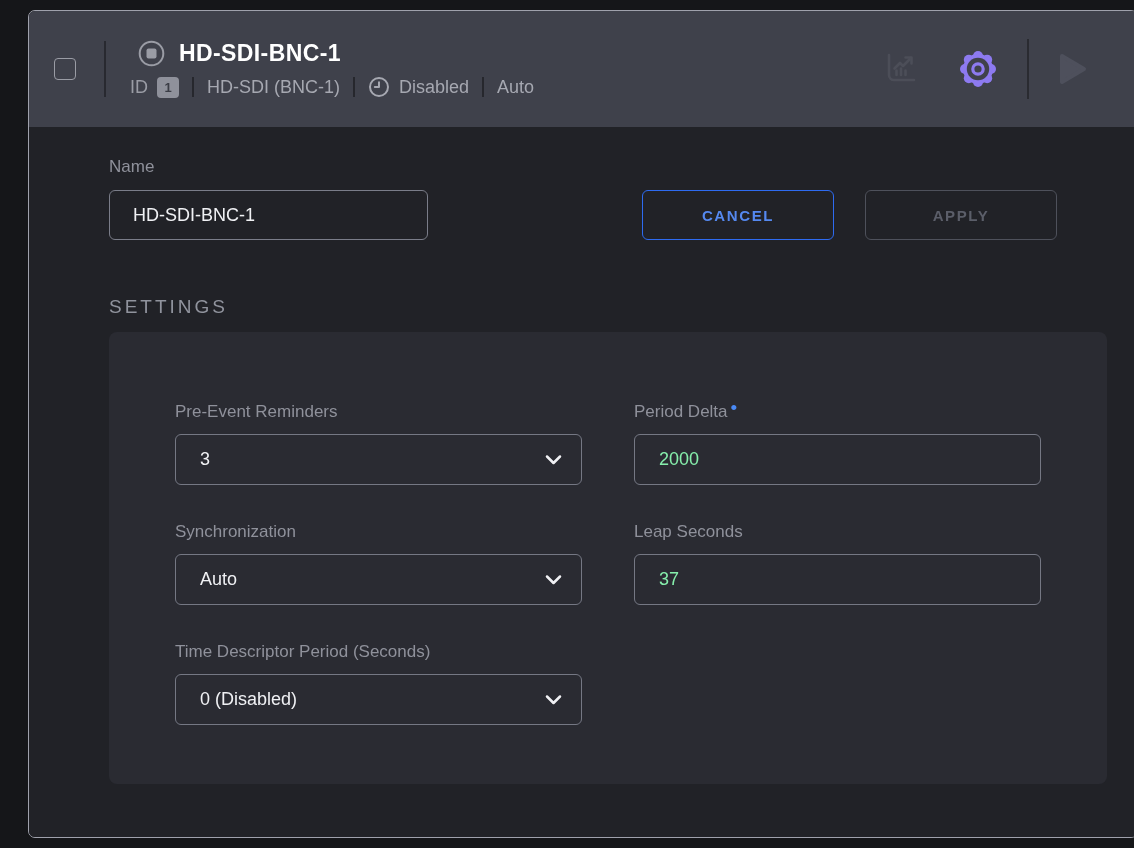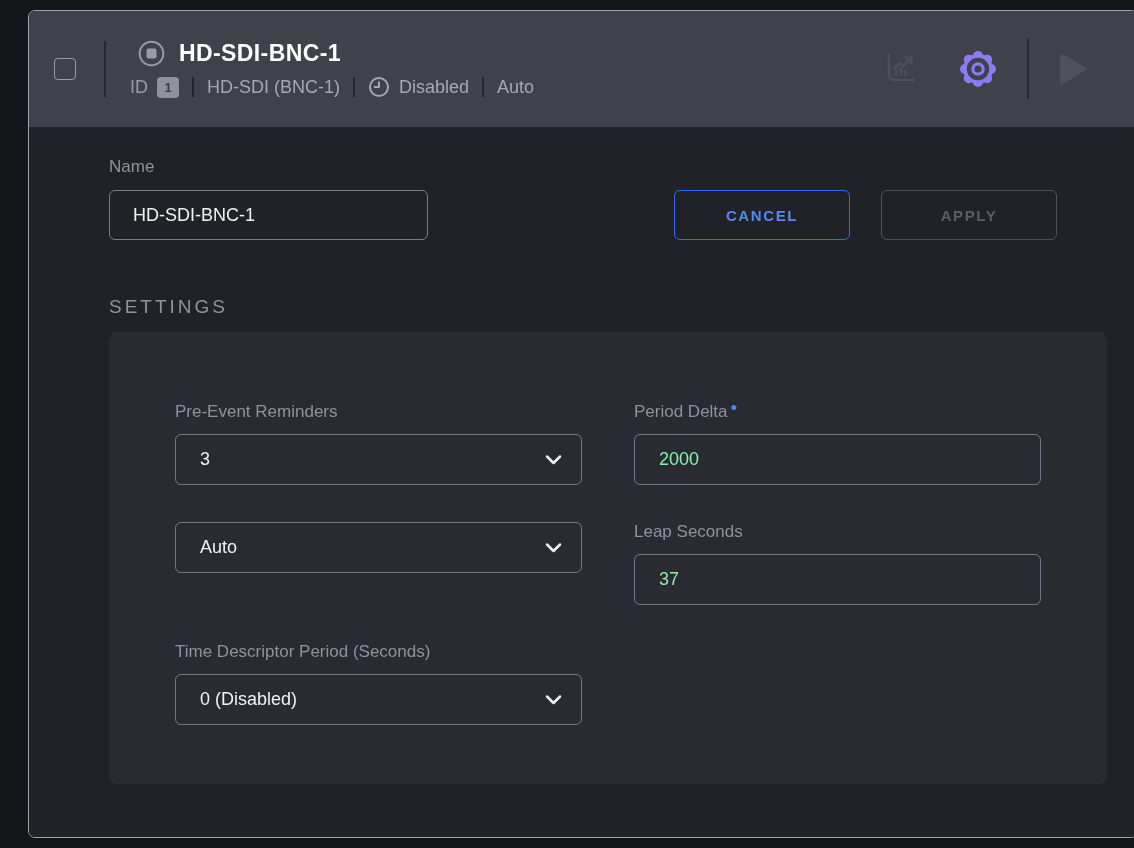--- a/index.html
+++ b/index.html
@@ -44,21 +44,21 @@
   .name-row { display:flex; align-items:flex-end; margin-top:30px; }
   .flabel { color:#8f919b; font-size:17px; display:block; }
   .name-field .flabel { margin-bottom:13px; }
   .text-input {
     background:transparent; border:1px solid #7a7d89; border-radius:6px;
     height:50px; width:319px; color:#f0f1f4; font-size:18px;
     font-family:"Liberation Sans", sans-serif; padding:0 23px; outline:none;
   }
   .btn-group { margin-left:auto; display:flex; gap:31px; }
   .btn {
-    width:176px; height:50px; border-radius:6px; background:transparent;
+    width:192px; height:50px; border-radius:6px; background:transparent;
     font-size:15px; font-weight:700; letter-spacing:1.6px; cursor:pointer;
     font-family:"Liberation Sans", sans-serif;
   }
   .btn.cancel { border:1.5px solid #2e6bf0; color:#5589f0; }
   .btn.apply  { border:1px solid #4e515b; color:#5b5e69; cursor:default; }
 
   .section-title {
     margin-top:56px; color:#90939d; font-size:19px; letter-spacing:3px; font-weight:400;
   }
 
@@ -196,20 +196,23 @@
           <label class="flabel">
             <span>Period Delta</span>
             <span class="req-dot">•</span>
           </label>
           <div class="control">
             <input type="text" value="2000" style="">
           </div>
         </div>
 
         <div class="field">
+          <label class="flabel">
+              <span>Synchronization</span>
+            </label>
           <div class="control select">
             <span>Auto</span>
             <span class="chevron">
               <svg width="17" height="11" viewBox="0 0 17 11">
                   <polyline points="2,2 8.5,8.5 15,2" fill="none" stroke="#f0f1f4" stroke-width="2.5" stroke-linecap="round" stroke-linejoin="round"></polyline>
                 </svg>
             </span>
           </div>
         </div>
 

